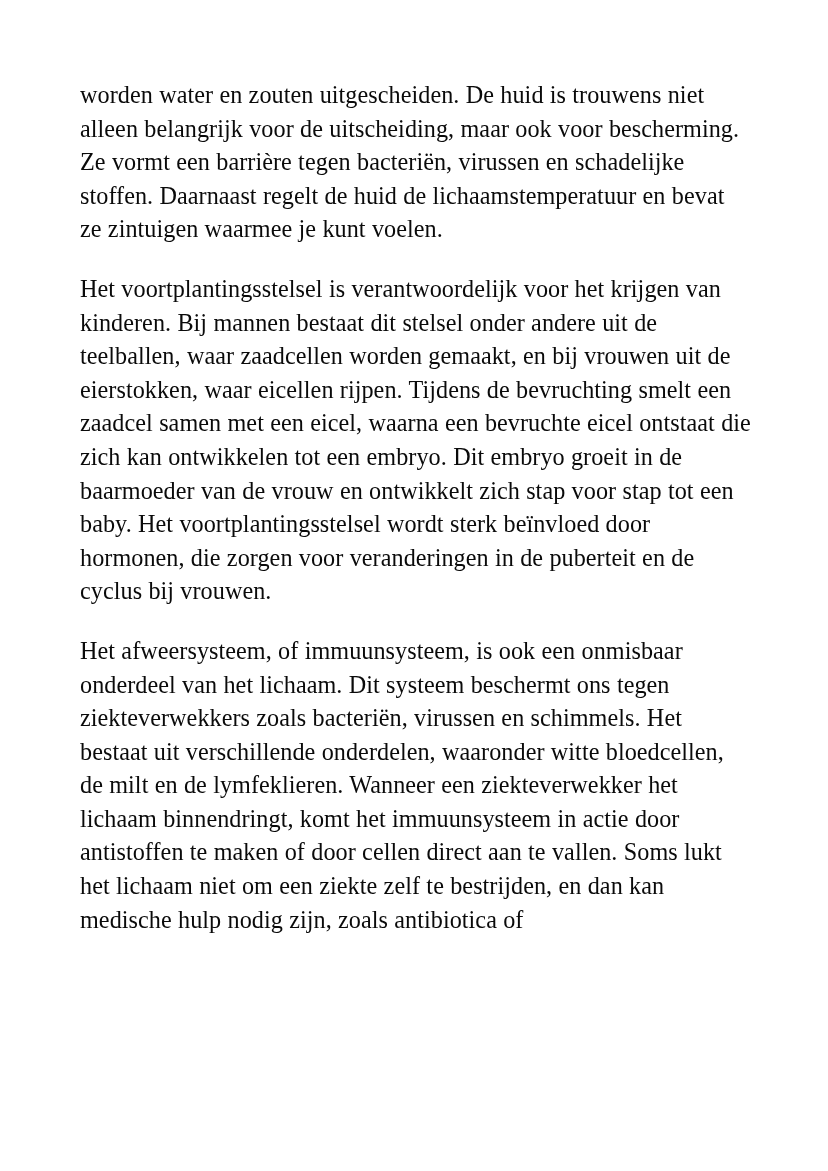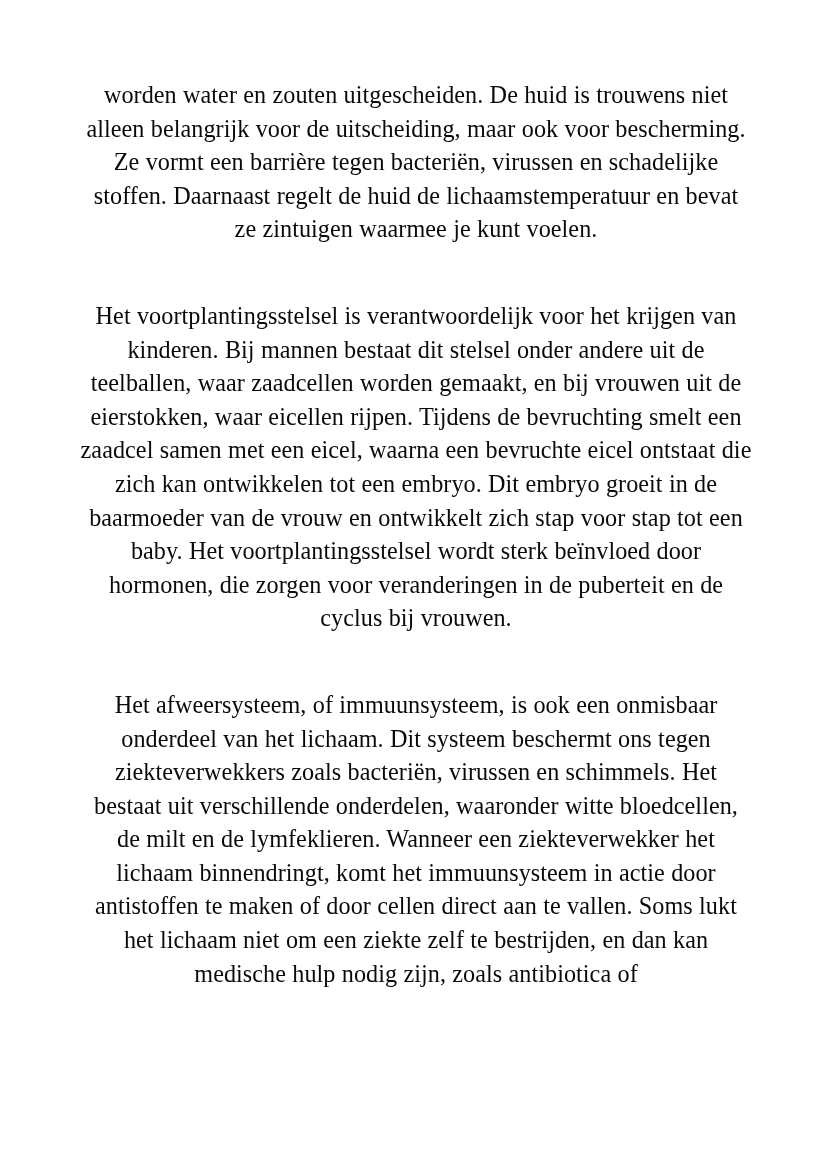--- a/index.html
+++ b/index.html
@@ -25,30 +25,30 @@
   }
   .text-column {
     position: absolute;
     left: 80px;
     top: 78px;
     width: 672px;
   }
   .paragraph {
     font-size: 24.2px;
     line-height: 33.6px;
-    text-align: center;
+    text-align: left;
     margin: 0;
     color: #0a0a0a;
     letter-spacing: 0.05px;
     word-spacing: 0.2px;
     hyphens: none;
     -webkit-hyphens: none;
   }
   .paragraph + .paragraph {
-    margin-top: 53px;
+    margin-top: 26px;
   }
 </style>
 </head>
 <body>
 
 <div class="page">
   <div class="text-column">
     <p class="paragraph">worden water en zouten uitgescheiden. De huid is trouwens niet alleen belangrijk voor de uitscheiding, maar ook voor bescherming. Ze vormt een barrière tegen bacteriën, virussen en schadelijke stoffen. Daarnaast regelt de huid de lichaamstemperatuur en bevat ze zintuigen waarmee je kunt voelen.</p>
     <p class="paragraph">Het voortplantingsstelsel is verantwoordelijk voor het krijgen van kinderen. Bij mannen bestaat dit stelsel onder andere uit de teelballen, waar zaadcellen worden gemaakt, en bij vrouwen uit de eierstokken, waar eicellen rijpen. Tijdens de bevruchting smelt een zaadcel samen met een eicel, waarna een bevruchte eicel ontstaat die zich kan ontwikkelen tot een embryo. Dit embryo groeit in de baarmoeder van de vrouw en ontwikkelt zich stap voor stap tot een baby. Het voortplantingsstelsel wordt sterk beïnvloed door hormonen, die zorgen voor veranderingen in de puberteit en de cyclus bij vrouwen.</p>
     <p class="paragraph">Het afweersysteem, of immuunsysteem, is ook een onmisbaar onderdeel van het lichaam. Dit systeem beschermt ons tegen ziekteverwekkers zoals bacteriën, virussen en schimmels. Het bestaat uit verschillende onderdelen, waaronder witte bloedcellen, de milt en de lymfeklieren. Wanneer een ziekteverwekker het lichaam binnendringt, komt het immuunsysteem in actie door antistoffen te maken of door cellen direct aan te vallen. Soms lukt het lichaam niet om een ziekte zelf te bestrijden, en dan kan medische hulp nodig zijn, zoals antibiotica of</p>

